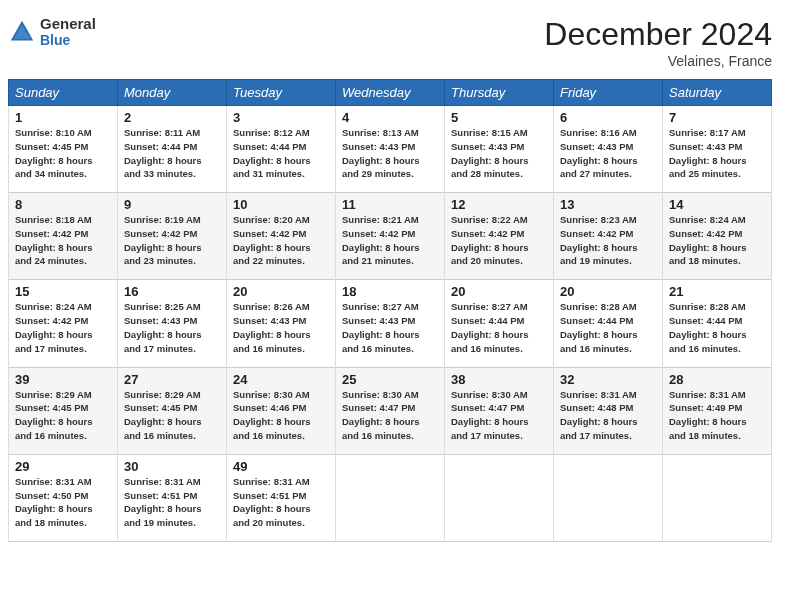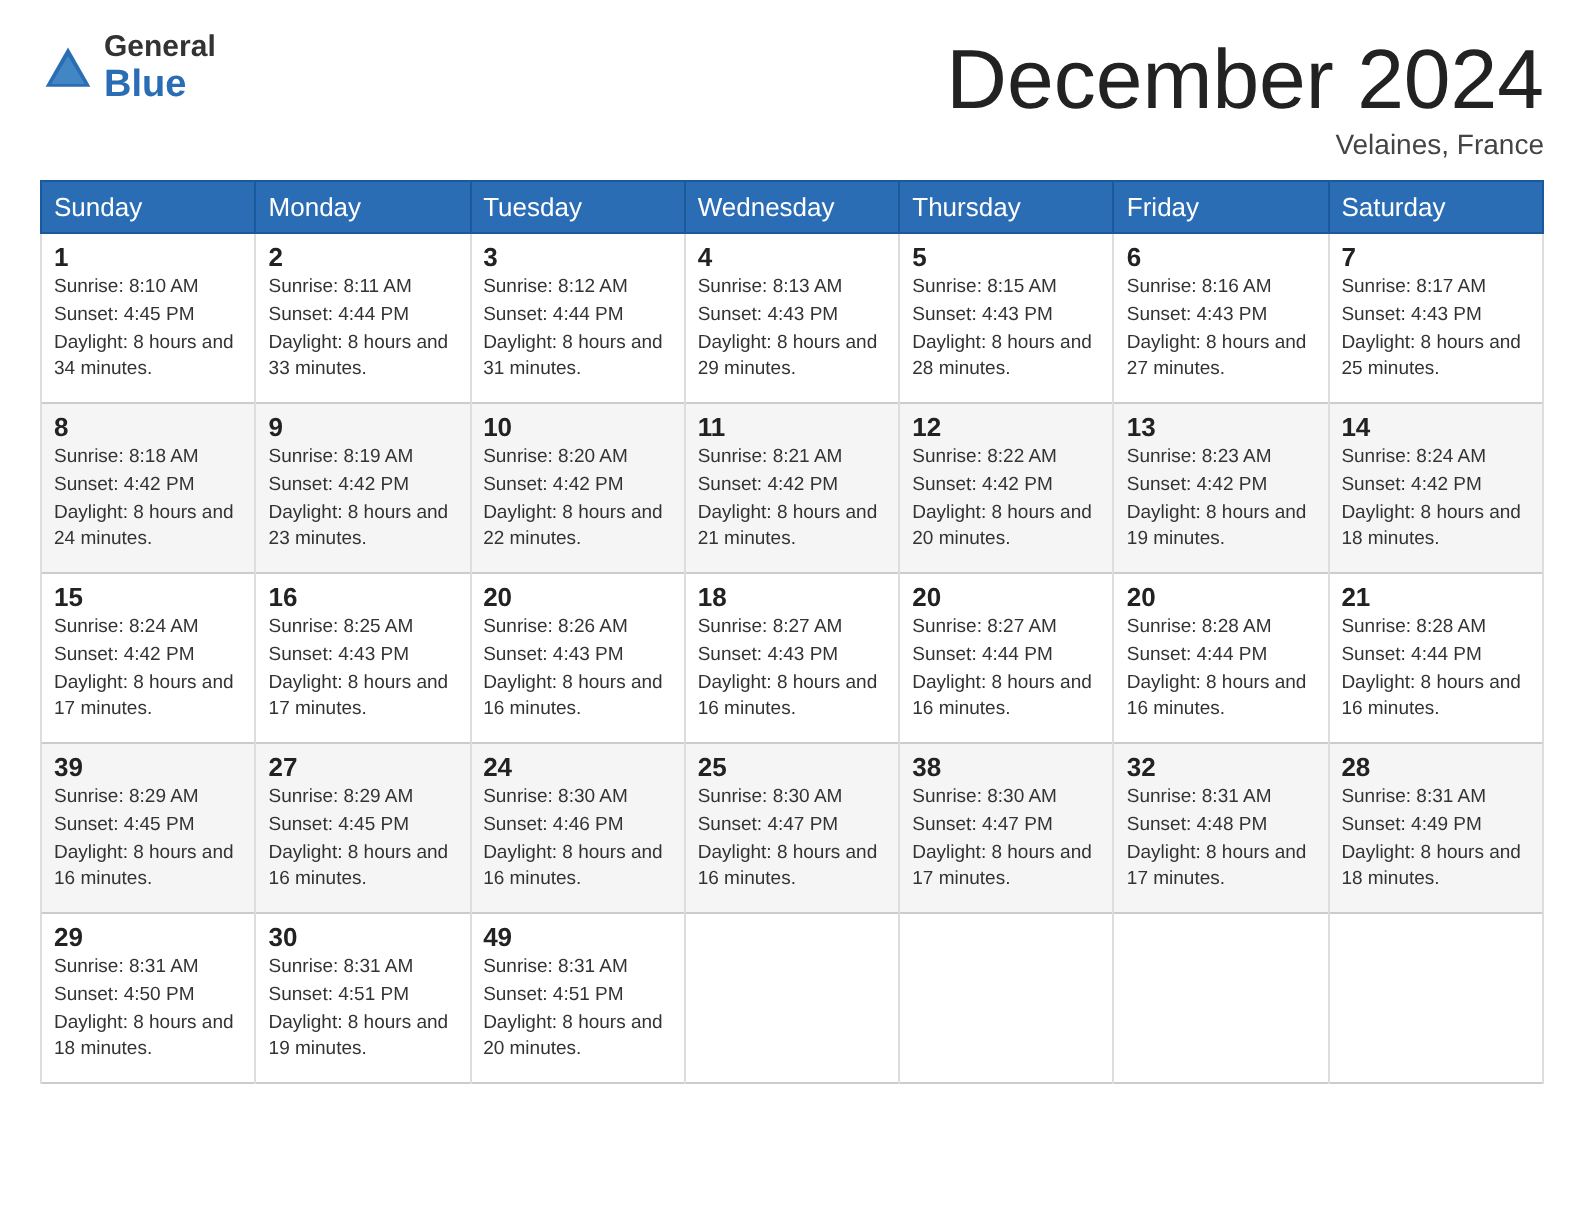--- a/index.html
+++ b/index.html
@@ -6,21 +6,21 @@
     body {
       font-family: Arial, sans-serif;
       background: #fff;
       width: 792px;
       height: 612px;
       overflow: hidden;
     }
     .page {
       width: 792px;
       height: 552px;
-      padding: 16px 20px 10px 20px;
+      padding: 16px 20px 10px 8px;
       display: flex;
       flex-direction: column;
     }
     .header {
       display: flex;
       justify-content: space-between;
       align-items: flex-start;
       margin-bottom: 10px;
     }
     .logo {
@@ -32,33 +32,33 @@
       display: flex;
       flex-direction: column;
       line-height: 1.1;
     }
     .logo-general {
       font-size: 15px;
       font-weight: bold;
       color: #333;
     }
     .logo-blue {
-      font-size: 19px;
+      font-size: 14px;
       font-weight: bold;
       color: #2a6db5;
     }
     .logo-icon {
       width: 28px;
       height: 28px;
     }
     .title-block {
       text-align: right;
     }
     .month-title {
-      font-size: 42px;
+      font-size: 32px;
       font-weight: normal;
       color: #222;
     }
     .location {
       font-size: 14px;
       color: #444;
       text-align: right;
     }
     .calendar {
       flex: 1;
@@ -70,20 +70,21 @@
     .calendar thead tr {
       background: #2a6db5;
     }
     .calendar thead th {
       color: #fff;
       padding: 5px 6px;
       text-align: left;
       font-size: 13px;
       font-weight: normal;
       border: 1px solid #1a5a9a;
+      font-style: italic;
     }
     .calendar tbody tr {
       border-bottom: 1px solid #ccc;
     }
     .calendar tbody td {
       vertical-align: top;
       padding: 4px 6px;
       border-right: 1px solid #ddd;
       border-left: 1px solid #ddd;
       color: #333;
@@ -99,20 +100,21 @@
       font-size: 13px;
       font-weight: bold;
       display: block;
       margin-bottom: 1px;
       color: #222;
     }
     .cell-text {
       font-size: 9.5px;
       color: #333;
       line-height: 1.45;
+      font-weight: bold;
     }
     .empty-cell {
       background: #fff !important;
     }
   </style>
 </head>
 <body>
 
 <div class="page">
   <div class="header">

